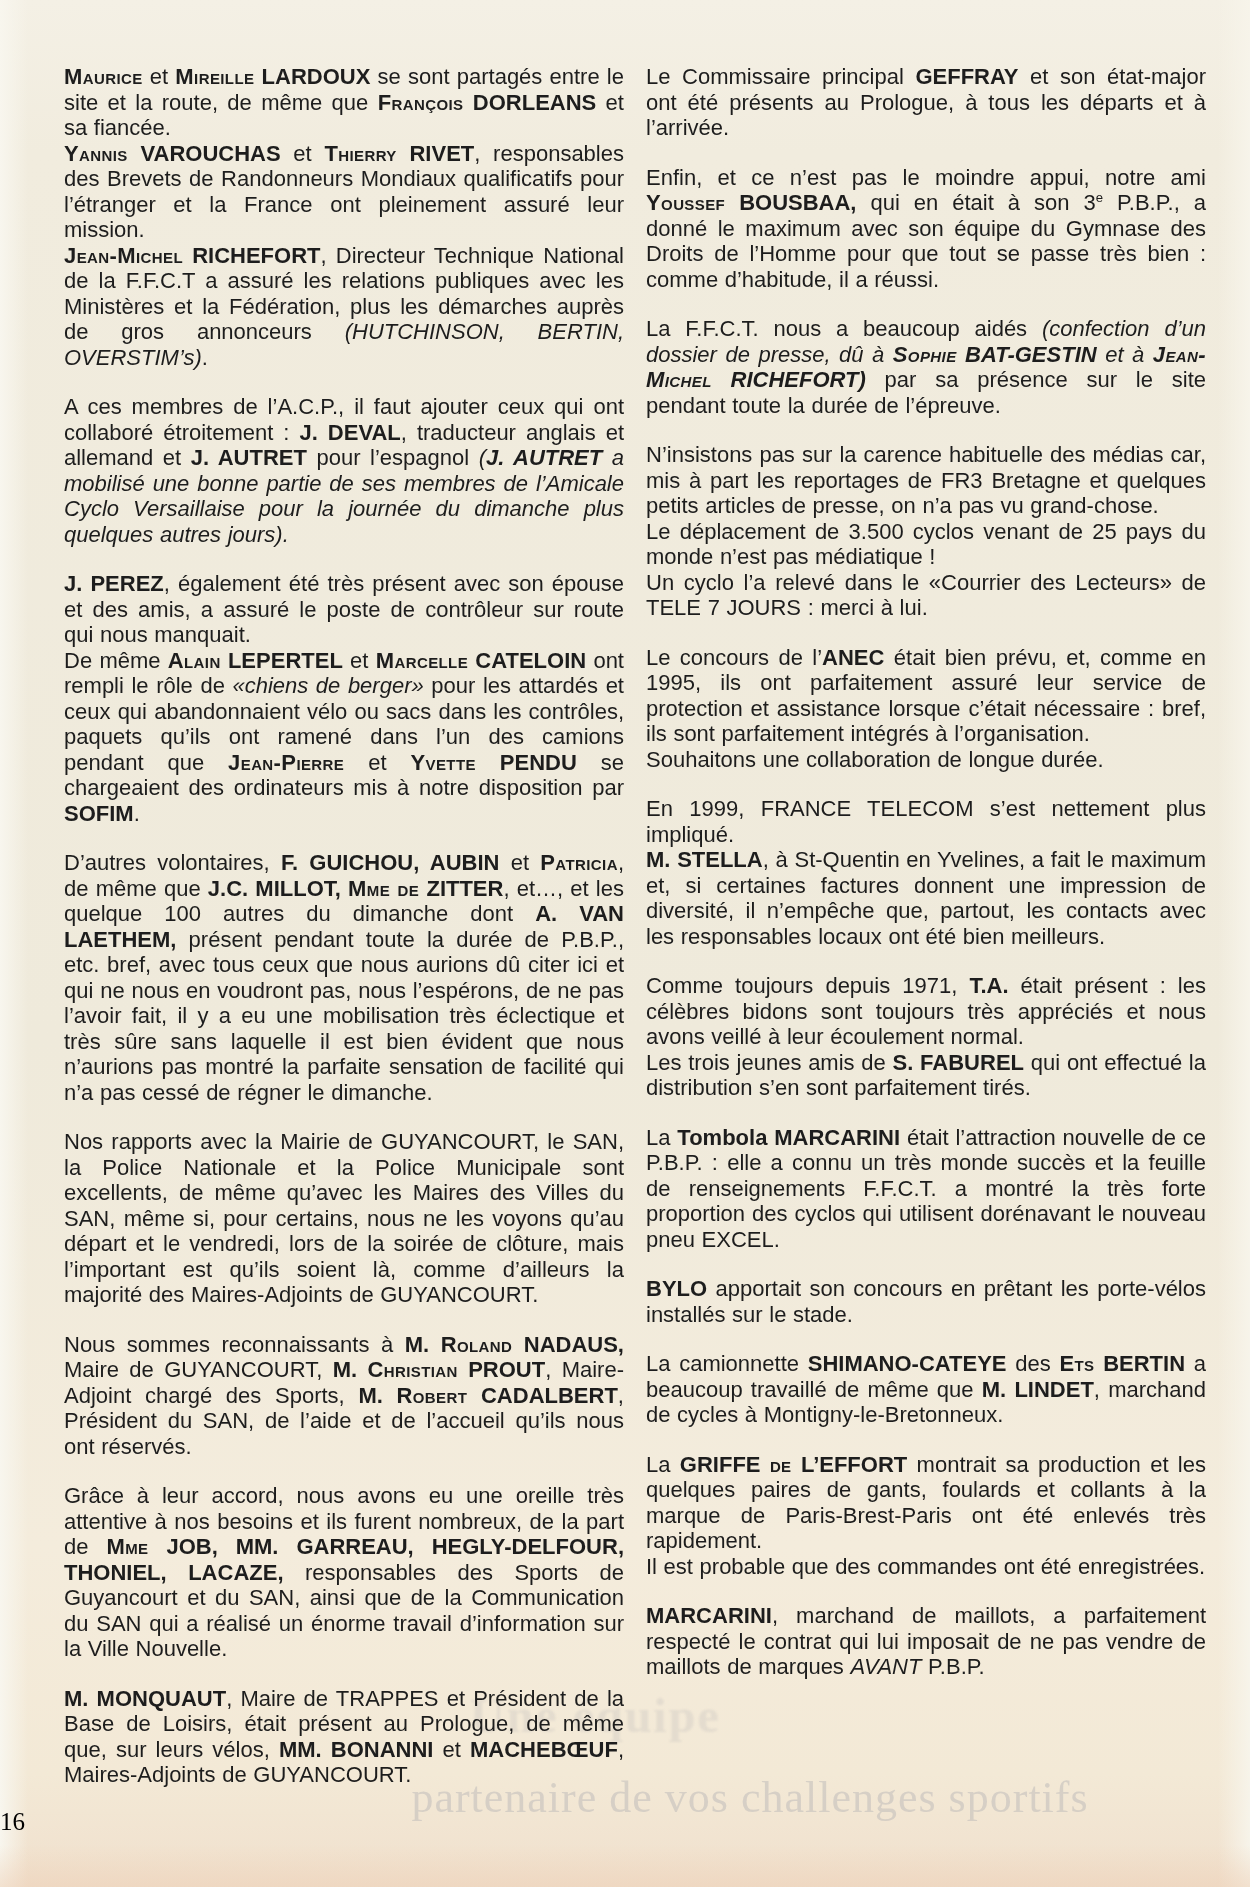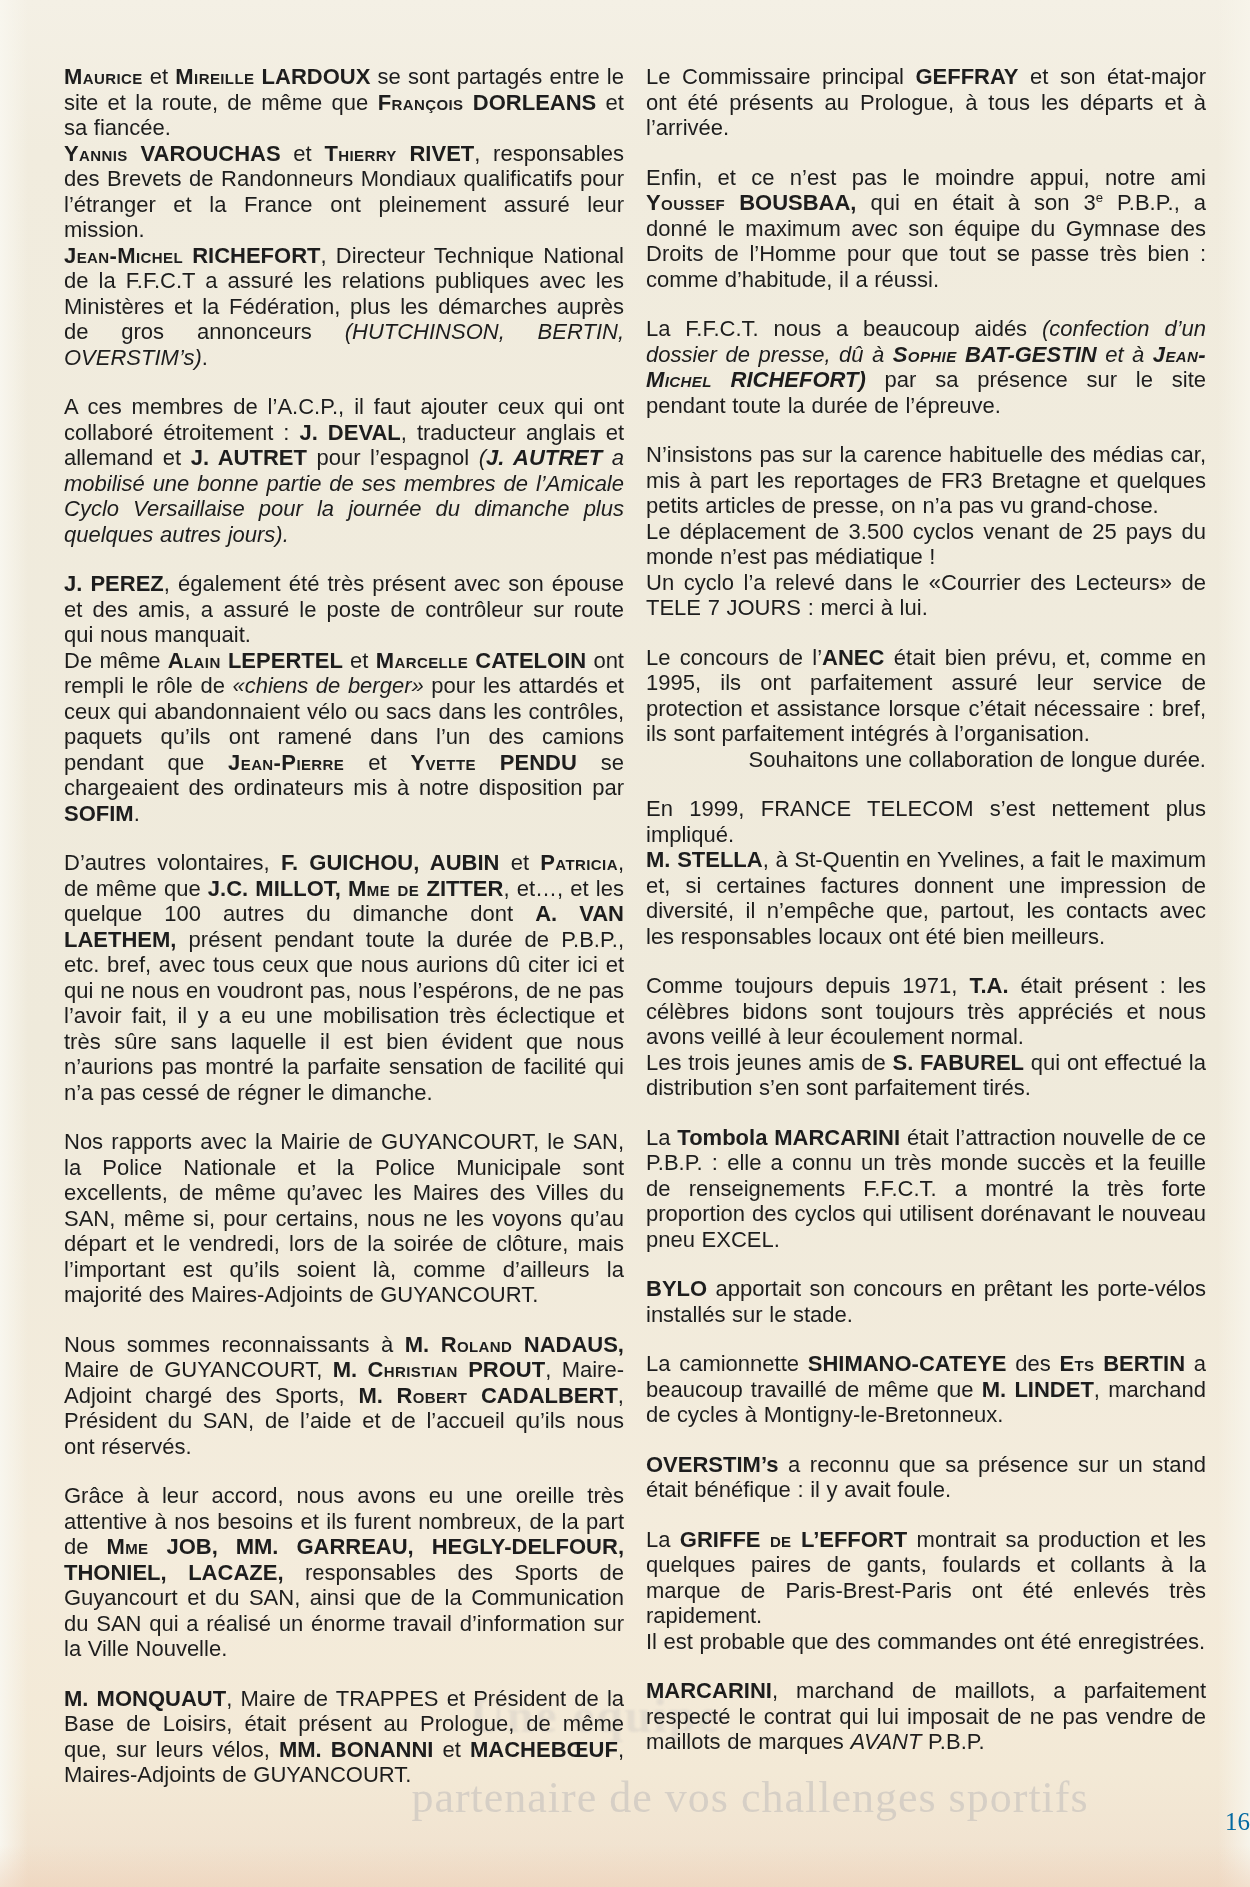--- a/index.html
+++ b/index.html
@@ -23,29 +23,29 @@
   .col{
     position:absolute;top:64px;width:560px;z-index:2;
     font-size:22px;line-height:25.5px;text-align:justify;
     word-spacing:0.5px;
   }
   #col-left{left:64px;}
   #col-right{left:646px;}
   .block{margin:0 0 24px 0;}
   .block:last-child{margin-bottom:1px;}
   .para{margin:0;}
-  .para.align-right{text-align:right;}
+  .para.align-right{text-align:left;}
   .bold{font-weight:700;}
   .italic{font-style:italic;}
   .smallcaps{font-variant:small-caps;letter-spacing:0.4px;}
   .sup{vertical-align:super;font-size:60%;line-height:0;}
   .page-number{
     position:absolute;left:0;width:1250px;top:1808px;z-index:2;
-    text-align:right;font-family:"Liberation Serif","DejaVu Serif",serif;
-    font-size:25px;color:#0369a1;
+    text-align:left;font-family:"Liberation Serif","DejaVu Serif",serif;
+    font-size:25px;color:#000000;
   }
   .ghost-banner{
     position:absolute;left:280px;width:940px;top:1772px;z-index:1;
     text-align:center;white-space:nowrap;
     font-family:"Liberation Serif","DejaVu Serif",serif;font-weight:400;
     font-size:44px;letter-spacing:1px;
     color:rgba(143,146,160,0.28);
     filter:blur(0.6px);
     pointer-events:none;
   }
@@ -126,23 +126,20 @@
     <div class="block">
       <p class="para"><span class="seg">La </span><span class="seg bold">Tombola MARCARINI</span><span class="seg"> était l’attraction nouvelle de ce P.B.P. : elle a connu un très monde succès et la feuille de renseignements F.F.C.T. a montré la très forte proportion des cyclos qui utilisent dorénavant le nouveau pneu EXCEL.</span></p>
     </div>
     <div class="block">
       <p class="para"><span class="seg bold">BYLO</span><span class="seg"> apportait son concours en prêtant les porte-vélos installés sur le stade.</span></p>
     </div>
     <div class="block">
       <p class="para"><span class="seg">La camionnette </span><span class="seg bold">SHIMANO-CATEYE</span><span class="seg"> des </span><span class="seg bold smallcaps">Ets</span><span class="seg"> </span><span class="seg bold">BERTIN</span><span class="seg"> a beaucoup travaillé de même que </span><span class="seg bold">M. LINDET</span><span class="seg">, marchand de cycles à Montigny-le-Bretonneux.</span></p>
     </div>
     <div class="block">
-      <p class="para"><span class="seg bold">OVERSTIM’s</span><span class="seg"> a reconnu que sa présence sur un stand était bénéfique : il y avait foule.</span></p>
-    </div>
-    <div class="block">
       <p class="para"><span class="seg">La </span><span class="seg bold">GRIFFE</span><span class="seg"> </span><span class="seg bold smallcaps">de</span><span class="seg"> </span><span class="seg bold">L’EFFORT</span><span class="seg"> montrait sa production et les quelques paires de gants, foulards et collants à la marque de Paris-Brest-Paris ont été enlevés très rapidement.</span></p>
       <p class="para"><span class="seg">Il est probable que des commandes ont été enregistrées.</span></p>
     </div>
     <div class="block">
       <p class="para"><span class="seg bold">MARCARINI</span><span class="seg">, marchand de maillots, a parfaitement respecté le contrat qui lui imposait de ne pas vendre de maillots de marques </span><span class="seg italic">AVANT</span><span class="seg"> P.B.P.</span></p>
     </div>
   </div>
 
 <div class="page-number">16</div>
 

